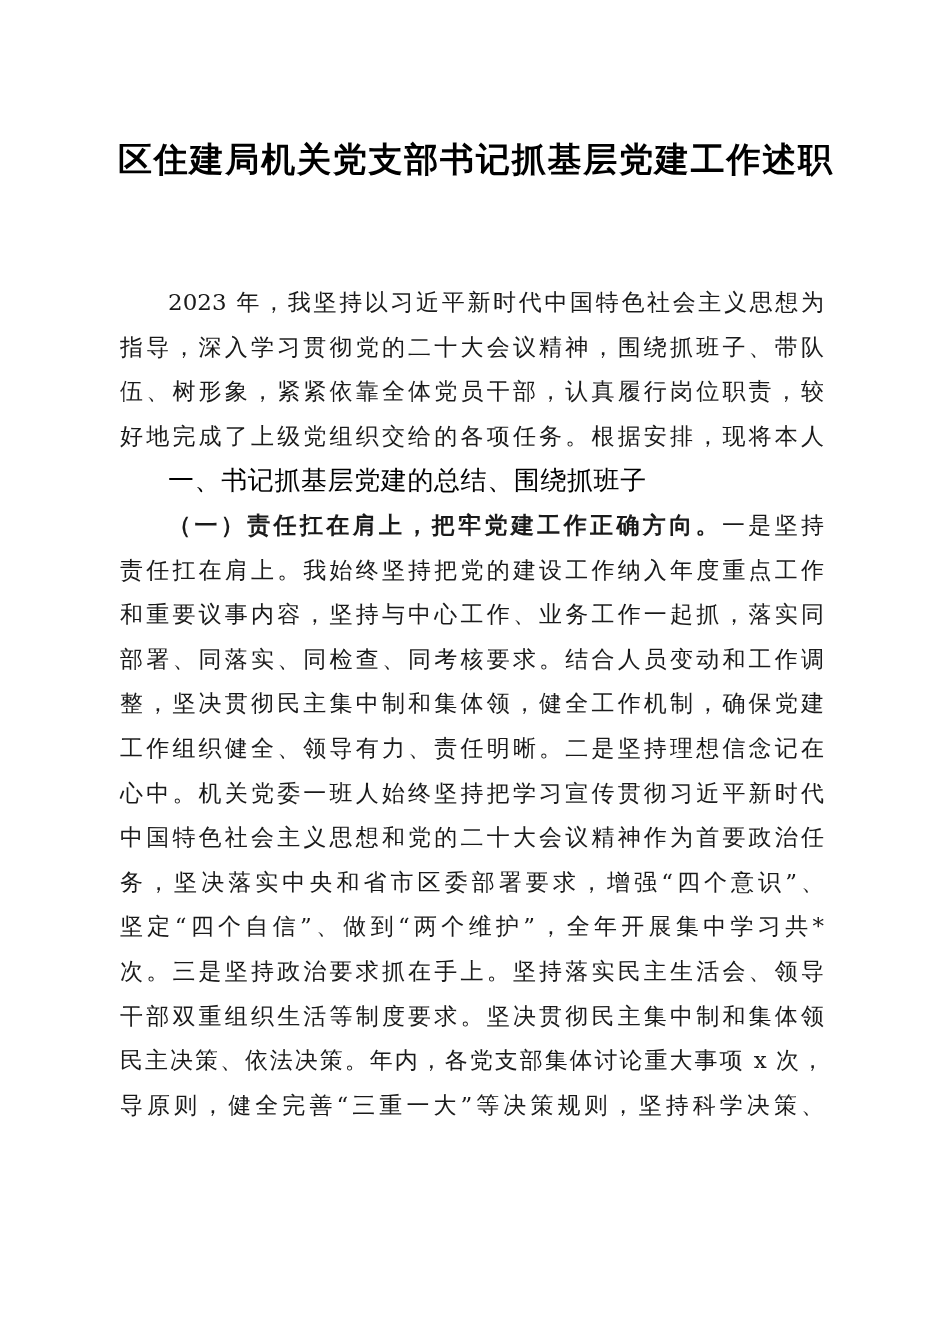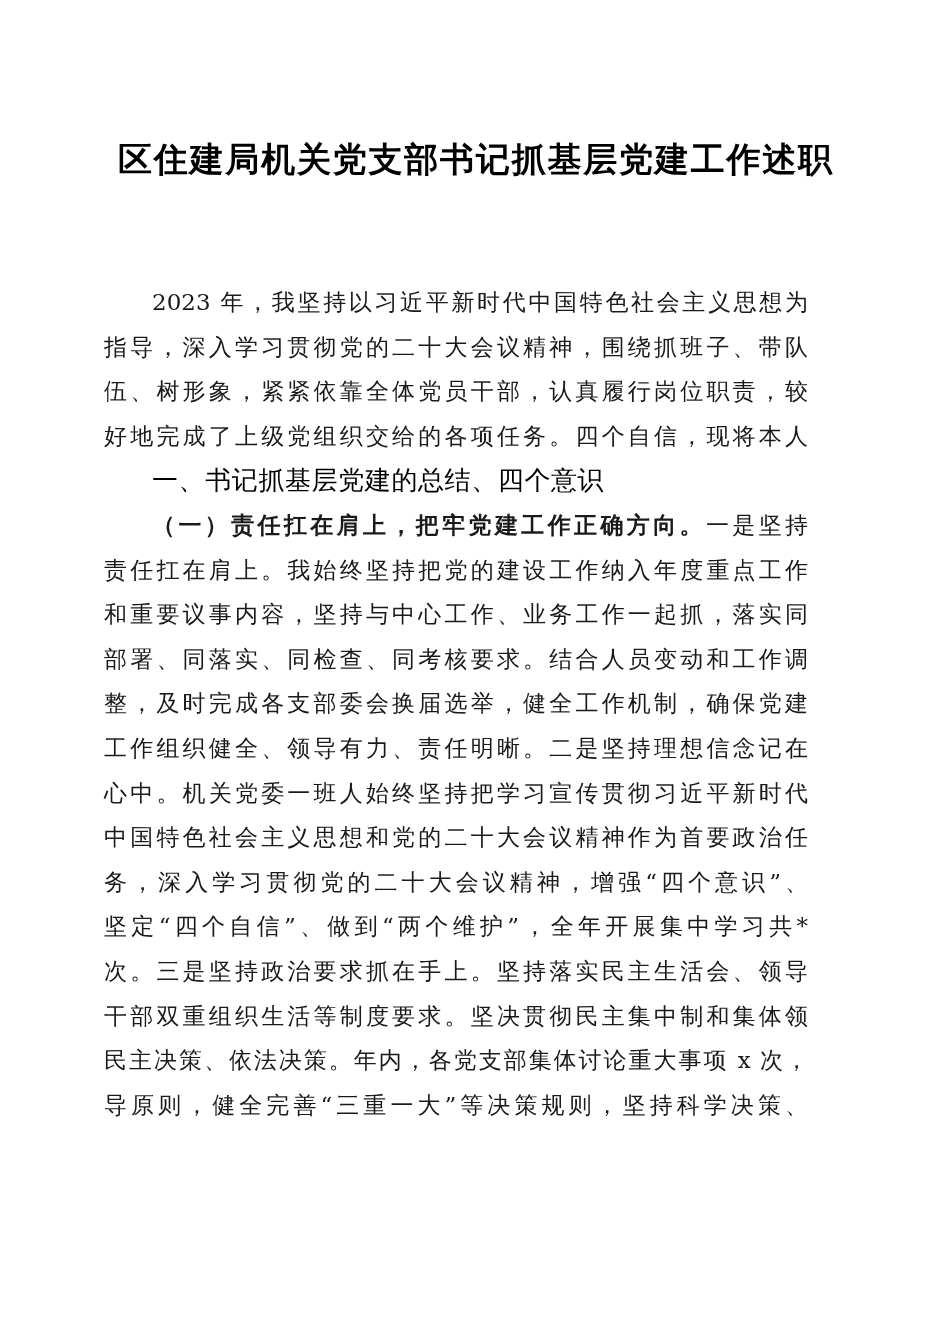--- a/index.html
+++ b/index.html
@@ -35,21 +35,21 @@
   .title .tline {
     display: block;
     white-space: nowrap;
   }
   .title .tline.full {
     text-align: justify;
     text-align-last: justify;
   }
   .body {
     position: absolute;
-    left: 104px;
+    left: 120px;
     width: 704px;
     top: 280px;
     font-family: "DejaVu Serif", "Liberation Serif", serif;
     font-size: 23px;
     line-height: 44.6px;
     color: #1a1a1a;
   }
   .line {
     display: block;
     height: 44.6px;
@@ -84,35 +84,35 @@
 
   <div class="title">
     <span class="tline full">区住建局机关党支部书记抓基层党建工作述职</span>
   </div>
 
   <div class="body">
     <div>
       <span class="line full indent">2023 年，我坚持以习近平新时代中国特色社会主义思想为</span>
       <span class="line full">指导，深入学习贯彻党的二十大会议精神，围绕抓班子、带队</span>
       <span class="line full">伍、树形象，紧紧依靠全体党员干部，认真履行岗位职责，较</span>
-      <span class="line full">好地完成了上级党组织交给的各项任务。四个自信，现将本人</span>
+      <span class="line full">好地完成了上级党组织交给的各项任务。根据安排，现将本人</span>
     </div>
 
-    <span class="line indent heading1">一、书记抓基层党建的总结、四个意识</span>
+    <span class="line indent heading1">一、书记抓基层党建的总结、围绕抓班子</span>
 
     <div>
       <span class="line full indent"><span class="sub-heading">（一）责任扛在肩上，把牢党建工作正确方向。</span><span>一是坚持</span></span>
       <span class="line full">责任扛在肩上。我始终坚持把党的建设工作纳入年度重点工作</span>
       <span class="line full">和重要议事内容，坚持与中心工作、业务工作一起抓，落实同</span>
       <span class="line full">部署、同落实、同检查、同考核要求。结合人员变动和工作调</span>
-      <span class="line full">整，及时完成各支部委会换届选举，健全工作机制，确保党建</span>
+      <span class="line full">整，坚决贯彻民主集中制和集体领，健全工作机制，确保党建</span>
       <span class="line full">工作组织健全、领导有力、责任明晰。二是坚持理想信念记在</span>
       <span class="line full">心中。机关党委一班人始终坚持把学习宣传贯彻习近平新时代</span>
       <span class="line full">中国特色社会主义思想和党的二十大会议精神作为首要政治任</span>
-      <span class="line full">务，深入学习贯彻党的二十大会议精神，增强“四个意识”、</span>
+      <span class="line full">务，坚决落实中央和省市区委部署要求，增强“四个意识”、</span>
       <span class="line full">坚定“四个自信”、做到“两个维护”，全年开展集中学习共*</span>
       <span class="line full">次。三是坚持政治要求抓在手上。坚持落实民主生活会、领导</span>
       <span class="line full">干部双重组织生活等制度要求。坚决贯彻民主集中制和集体领</span>
       <span class="line full">民主决策、依法决策。年内，各党支部集体讨论重大事项 x 次，</span>
       <span class="line full">导原则，健全完善“三重一大”等决策规则，坚持科学决策、</span>
     </div>
   </div>
 
 </div>
 

